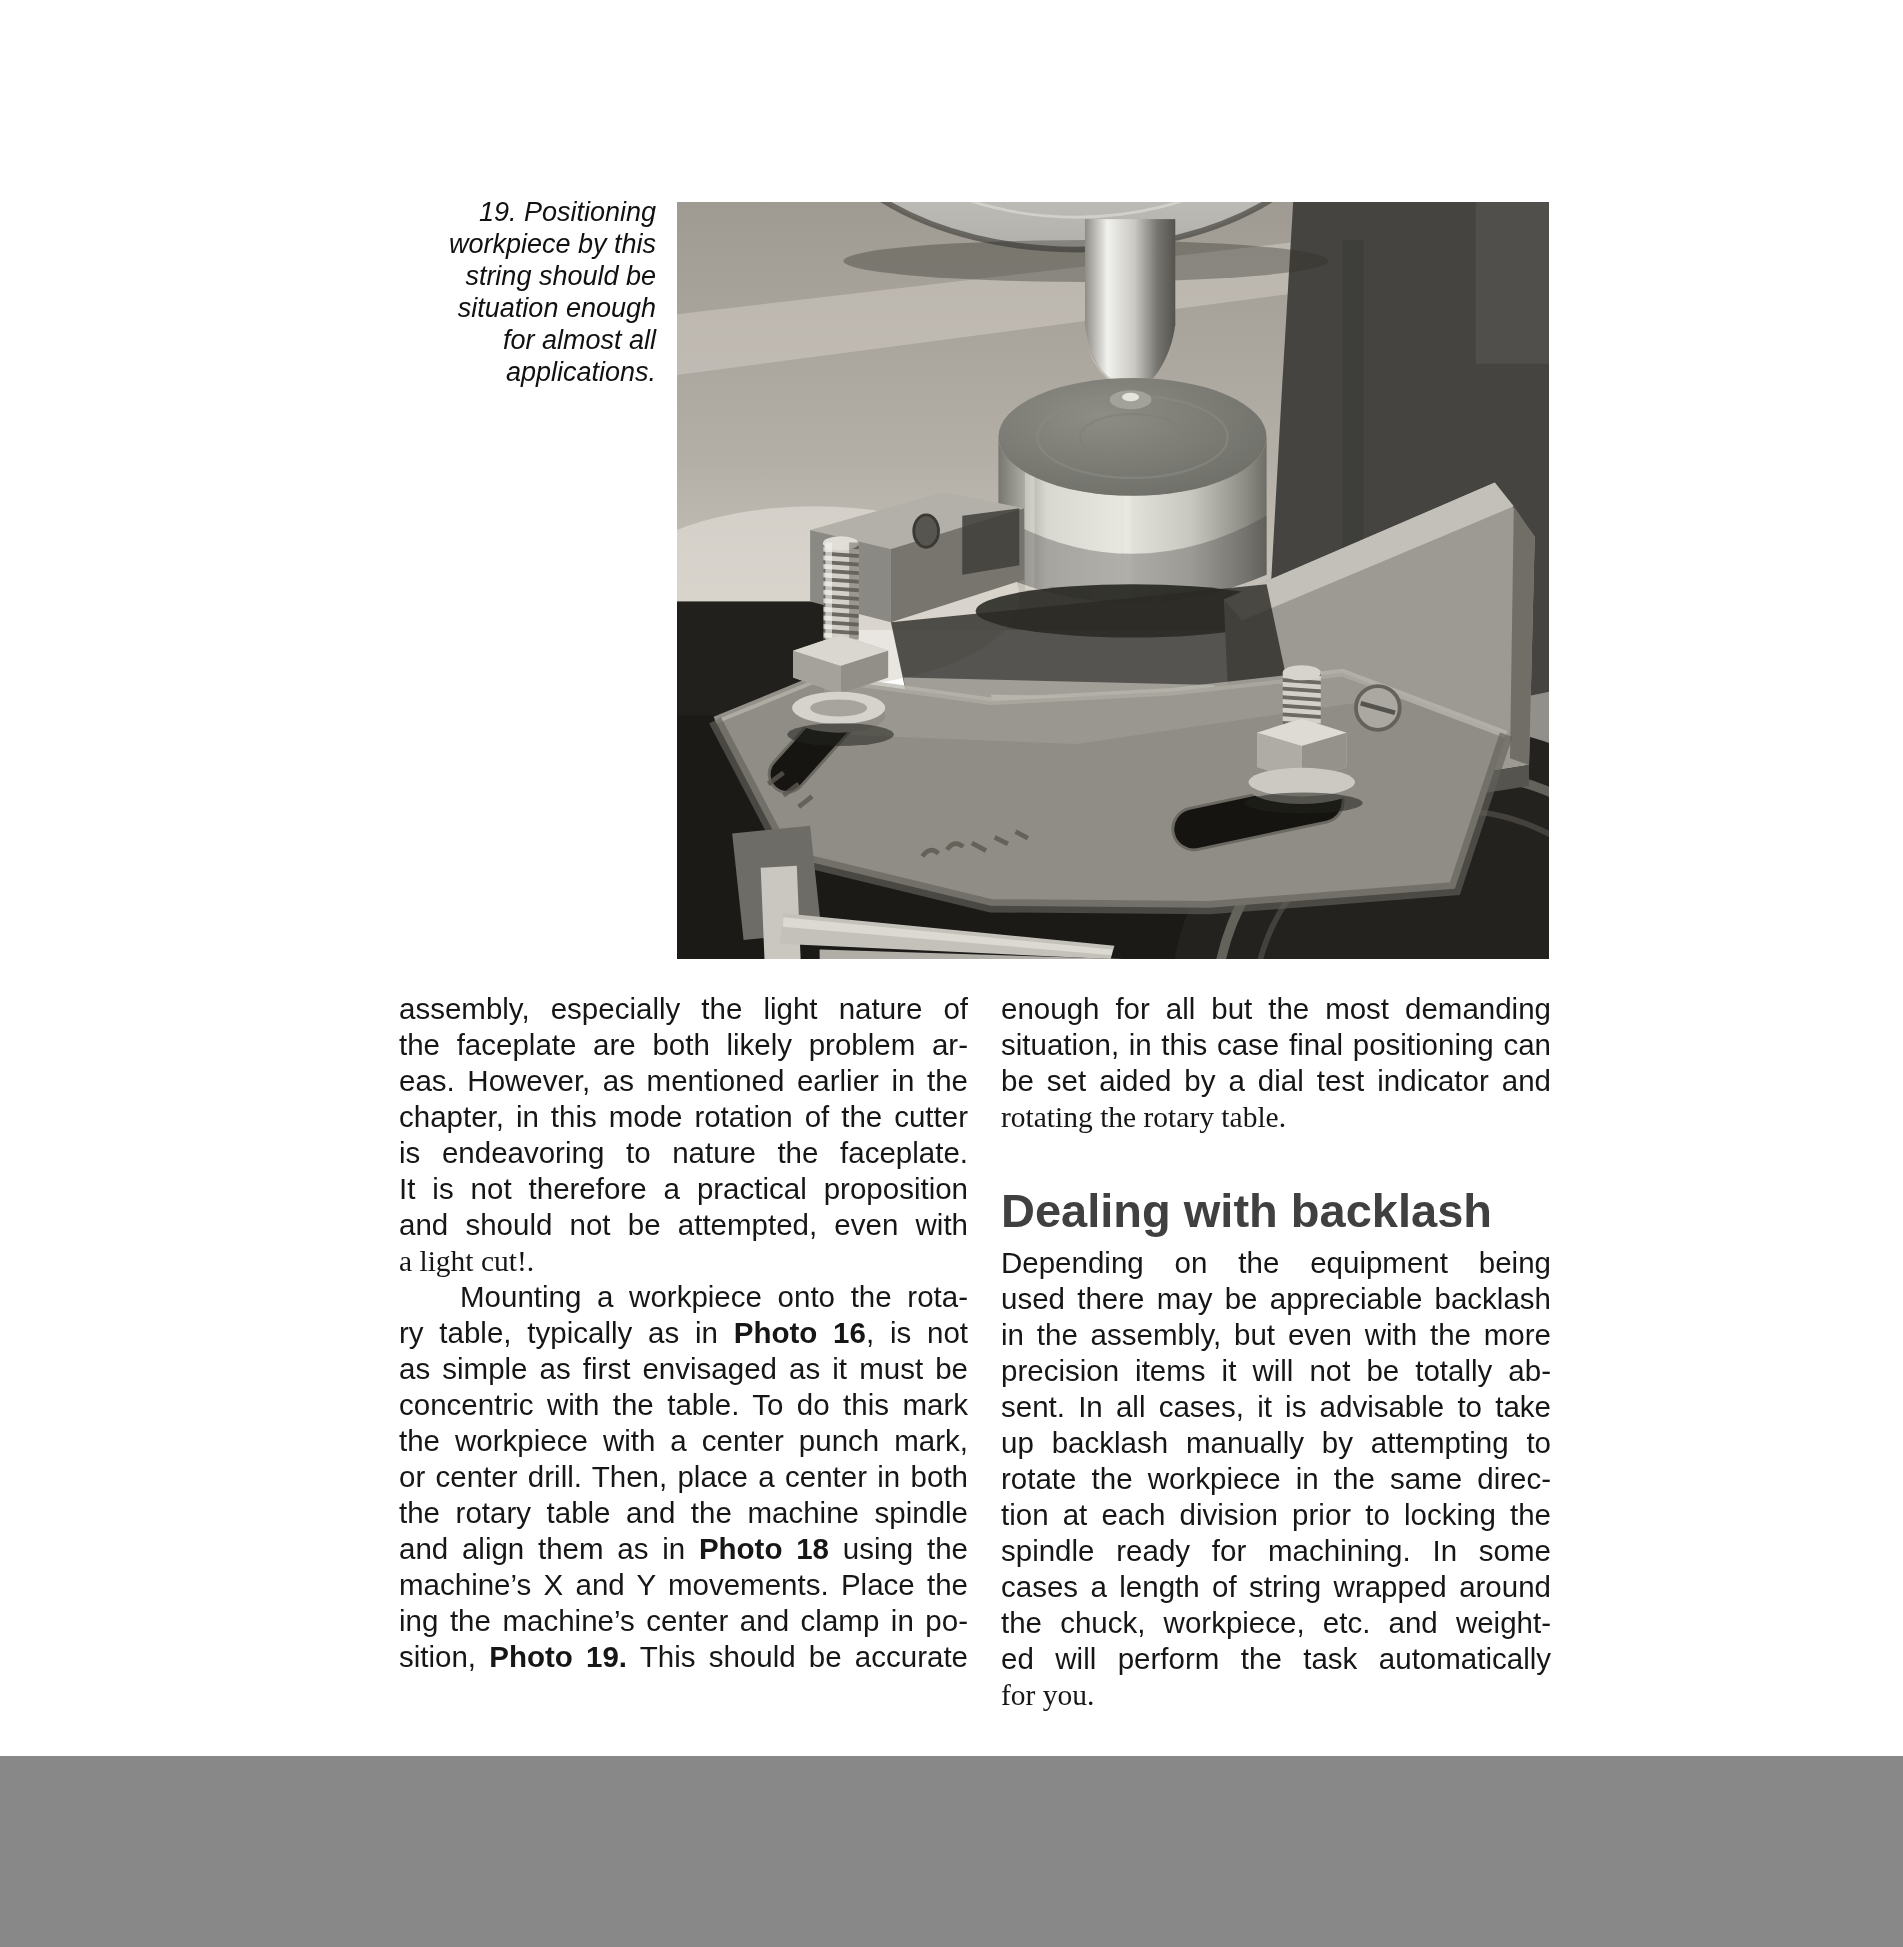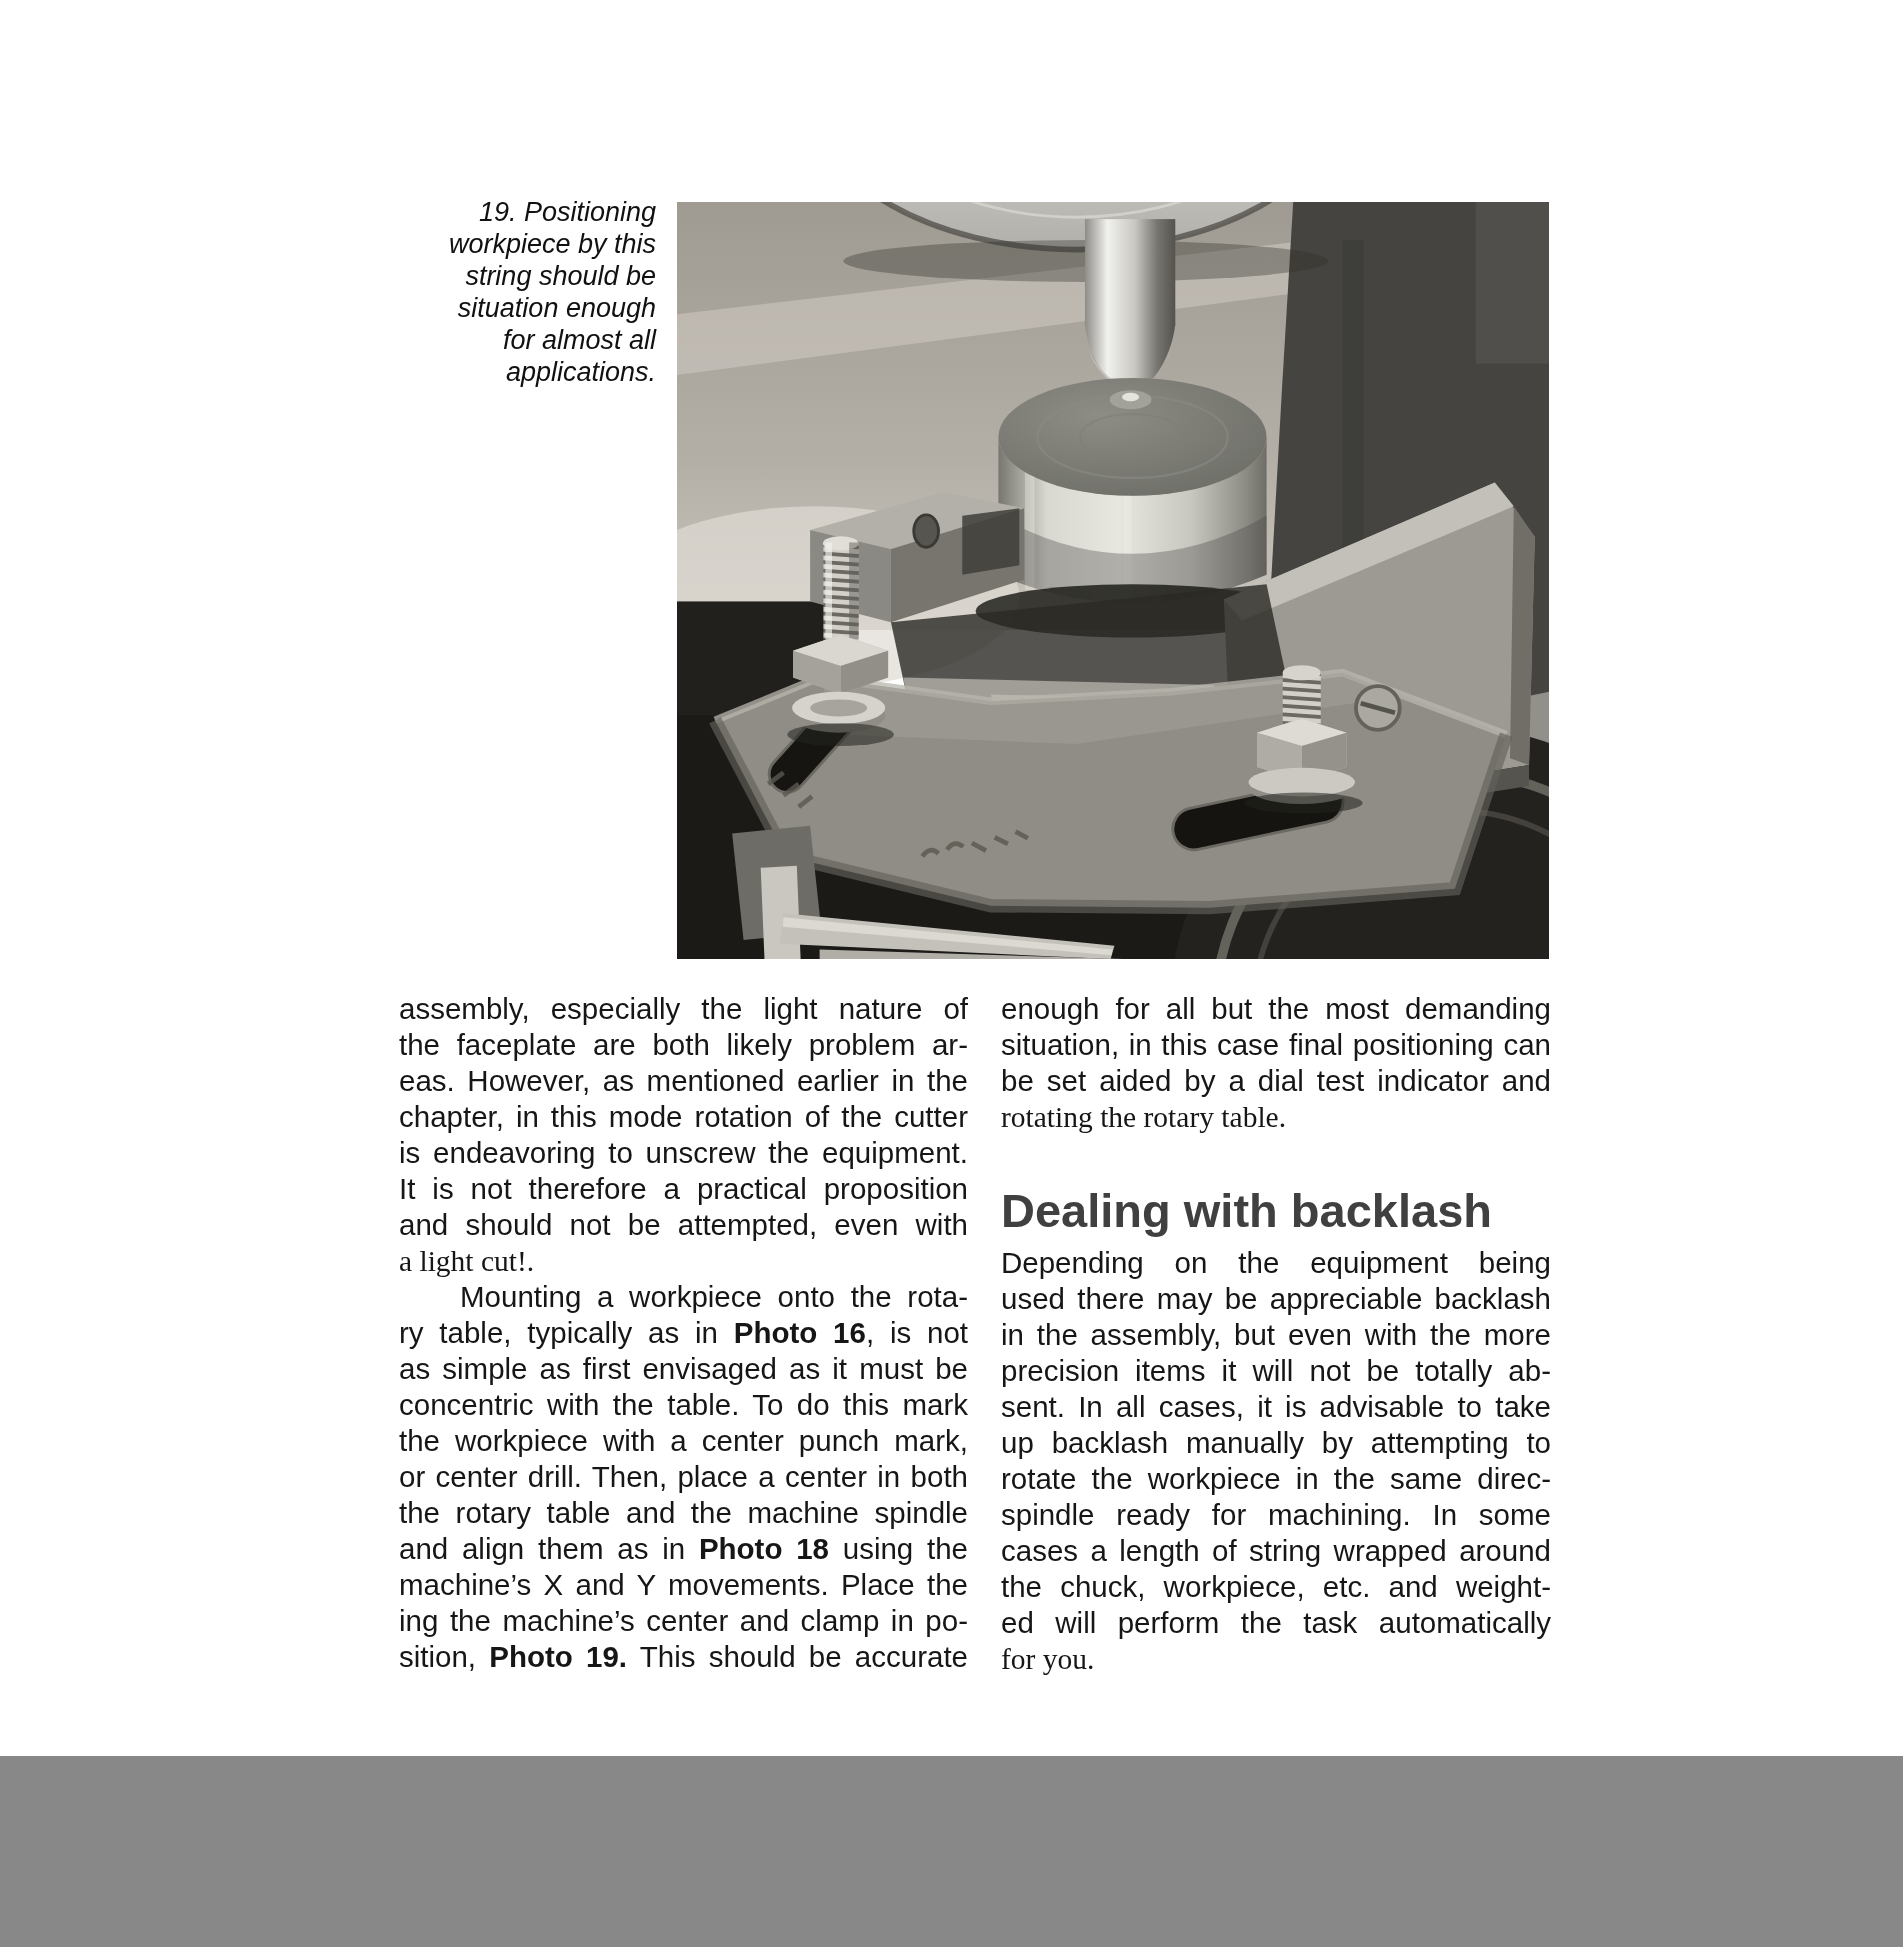--- a/index.html
+++ b/index.html
@@ -200,21 +200,21 @@
       <polygon points="150,786 470,796 150,796" fill="#b0aea7"></polygon>
     </g>
   </svg>
 
   <div class="col col-left">
     <div class="para">
         <div class="line">assembly, especially the light nature of</div>
         <div class="line">the faceplate are both likely problem ar-</div>
         <div class="line">eas. However, as mentioned earlier in the</div>
         <div class="line">chapter, in this mode rotation of the cutter</div>
-        <div class="line">is endeavoring to unscrew the equipment.</div>
+        <div class="line">is endeavoring to nature the faceplate.</div>
         <div class="line">It is not therefore a practical proposition</div>
         <div class="line">and should not be attempted, even with</div>
         <div class="line last">a light cut!.</div>
       </div>
     <div class="para">
         <div class="line indent">Mounting a workpiece onto the rota-</div>
         <div class="line">ry table, typically as in <b>Photo 16</b>, is not</div>
         <div class="line">as simple as first envisaged as it must be</div>
         <div class="line">concentric with the table. To do this mark</div>
         <div class="line">the workpiece with a center punch mark,</div>
@@ -236,20 +236,21 @@
       </div>
     <h2 class="heading">Dealing with backlash</h2>
     <div class="para">
         <div class="line">Depending on the equipment being</div>
         <div class="line">used there may be appreciable backlash</div>
         <div class="line">in the assembly, but even with the more</div>
         <div class="line">precision items it will not be totally ab-</div>
         <div class="line">sent. In all cases, it is advisable to take</div>
         <div class="line">up backlash manually by attempting to</div>
         <div class="line">rotate the workpiece in the same direc-</div>
+        <div class="line">tion at each division prior to locking the</div>
         <div class="line">spindle ready for machining. In some</div>
         <div class="line">cases a length of string wrapped around</div>
         <div class="line">the chuck, workpiece, etc. and weight-</div>
         <div class="line">ed will perform the task automatically</div>
         <div class="line last">for you.</div>
       </div>
   </div>
 
   <div class="pagenum">31</div>
 

